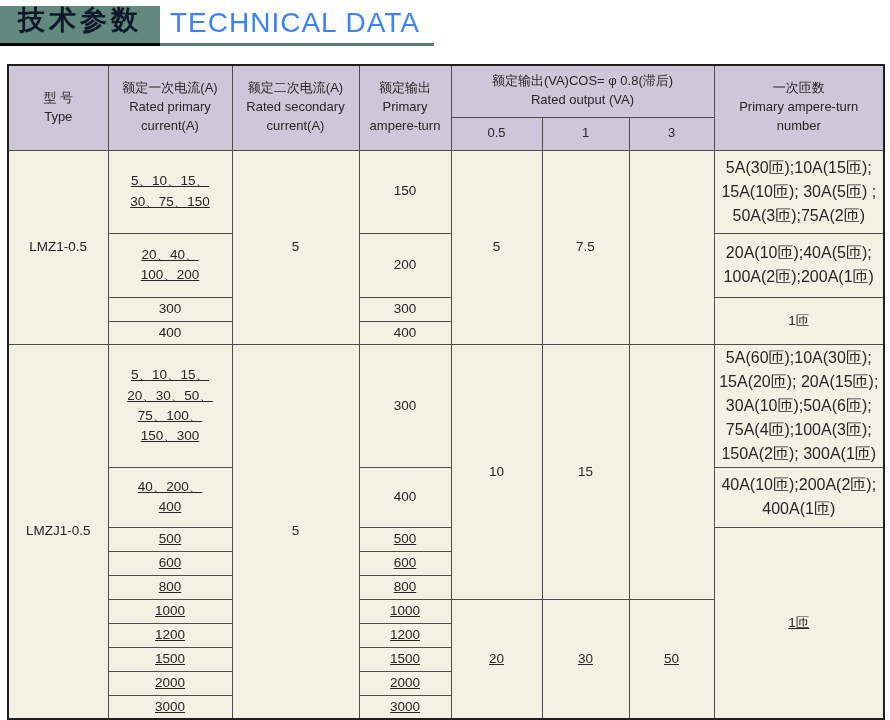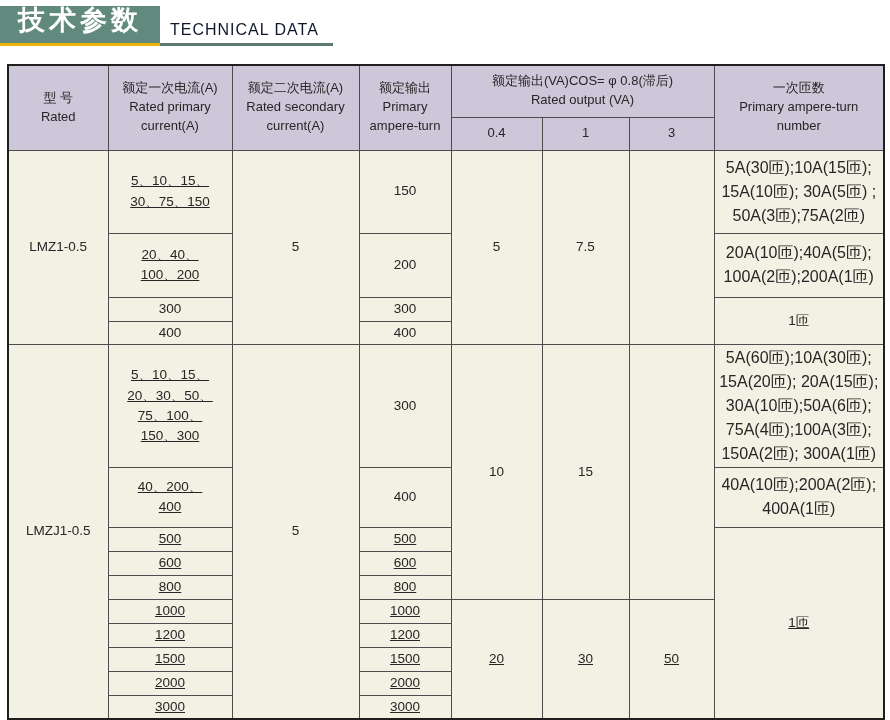--- a/index.html
+++ b/index.html
@@ -19,29 +19,29 @@
     font-family:"Liberation Sans","DejaVu Sans",sans-serif;
     color:var(--text);
   }
   
   .title-bar{
     display:flex;align-items:flex-end;
     margin:4px 0 0 0;height:42px;
   }
   .title-cn{
     background:var(--title-green);
-    color:#ffffff;
+    color:#0f172a;
     font-size:27px;font-weight:bold;letter-spacing:4px;
     height:40px;min-width:160px;
     display:flex;align-items:center;justify-content:center;
     padding:0 12px 9px 12px;
-    border-bottom:3px solid #eab308;
+    border-bottom:3px solid #000000;
   }
   .title-en{
-    font-size:16px;color:#0f172a;letter-spacing:1px;
+    font-size:28px;color:#3b82f6;letter-spacing:1px;
     padding:0 14px 4px 10px;
     border-bottom:3px solid var(--title-underline);
     line-height:1.1;
   }
   
   table.spec{
     border-collapse:collapse;table-layout:fixed;
     width:876px;margin:18px 0 0 7px;
     border:2px solid var(--outer-border);
     font-size:13.5px;
@@ -89,38 +89,38 @@
       <col style="width:92px">
     <col style="width:91px">
       <col style="width:87px">
       <col style="width:85px">
       <col style="width:170px">
   </colgroup>
 
   <tbody>
       <tr class="h-hdr1">
     <th rowspan="2">型 号
-Rated</th>
+Type</th>
     <th rowspan="2">额定一次电流(A)
 Rated primary
 current(A)</th>
     <th rowspan="2">额定二次电流(A)
 Rated secondary
 current(A)</th>
     <th rowspan="2">额定输出
 Primary
 ampere-turn</th>
     <th colspan="3">额定输出(VA)COS= φ 0.8(滞后)
 Rated output (VA)</th>
     <th rowspan="2">一次匝数
 Primary ampere-turn
 number</th>
   </tr>
   <tr class="h-hdr2">
-    <th>0.4</th>
+    <th>0.5</th>
     <th>1</th>
     <th>3</th>
   </tr>
 
   <tr class="h-a">
     <td rowspan="4" class="model">LMZ1-0.5</td>
     <td class="list">5、10、15、
 30、75、150</td>
     <td rowspan="4">5</td>
     <td>150</td>

